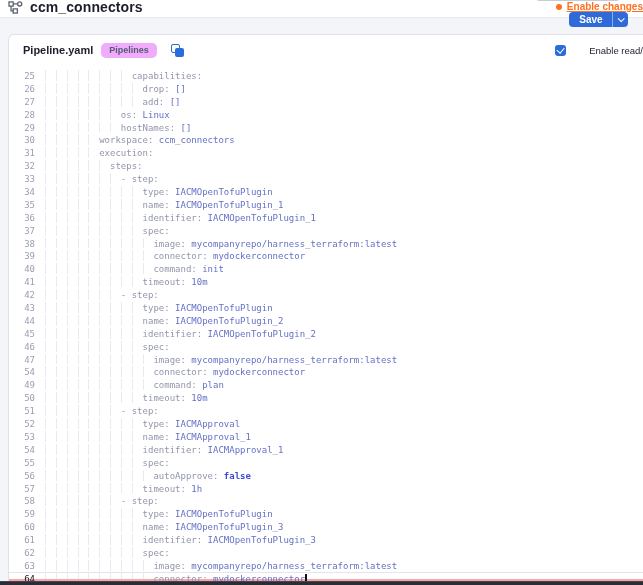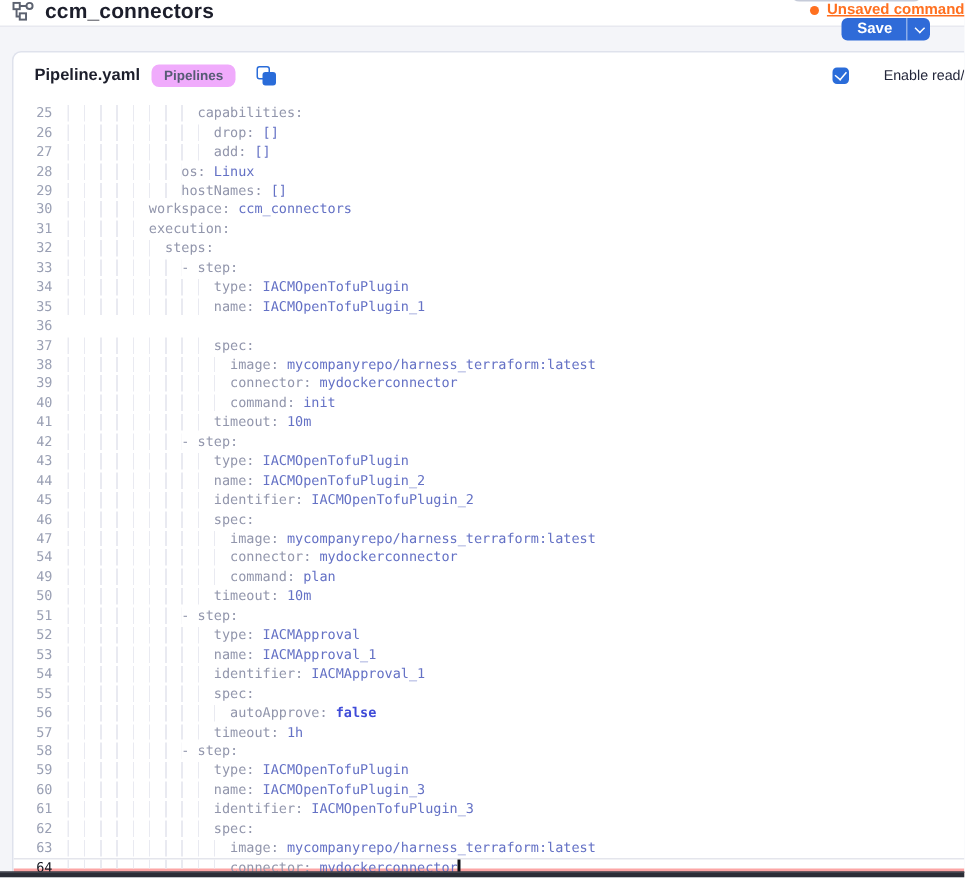--- a/index.html
+++ b/index.html
@@ -130,21 +130,21 @@
   <div class="app-title">ccm_connectors</div>
 
   <div class="hdr-right">
     <div class="mode-toggle">
       <span class="mode-seg">VISUAL</span>
       <span class="mode-seg active">YAML</span>
     </div>
 
     <div class="unsaved">
       <span class="unsaved-dot"></span>
-      <span class="unsaved-text">Unsaved command</span>
+      <span class="unsaved-text">Enable changes</span>
     </div>
 
     <button class="save-btn">
       <span class="save-label">Save</span>
       <span class="save-split">
         <span class="save-caret"></span>
       </span>
     </button>
   </div>
 </div>
@@ -206,20 +206,21 @@
         <div class="row">
           <span class="gutter">34</span>
           <span class="code" style="--ind: 18ch;">                  <span class="tok-key">type:</span><span class="tok-val"> IACMOpenTofuPlugin</span></span>
         </div>
         <div class="row">
           <span class="gutter">35</span>
           <span class="code" style="--ind: 18ch;">                  <span class="tok-key">name:</span><span class="tok-val"> IACMOpenTofuPlugin_1</span></span>
         </div>
         <div class="row">
           <span class="gutter">36</span>
+          <span class="code" style="--ind: 18ch;">                  <span class="tok-key">identifier:</span><span class="tok-val"> IACMOpenTofuPlugin_1</span></span>
         </div>
         <div class="row">
           <span class="gutter">37</span>
           <span class="code" style="--ind: 18ch;">                  <span class="tok-key">spec:</span></span>
         </div>
         <div class="row">
           <span class="gutter">38</span>
           <span class="code" style="--ind: 20ch;">                    <span class="tok-key">image:</span><span class="tok-val"> mycompanyrepo/harness_terraform:latest</span></span>
         </div>
         <div class="row">

